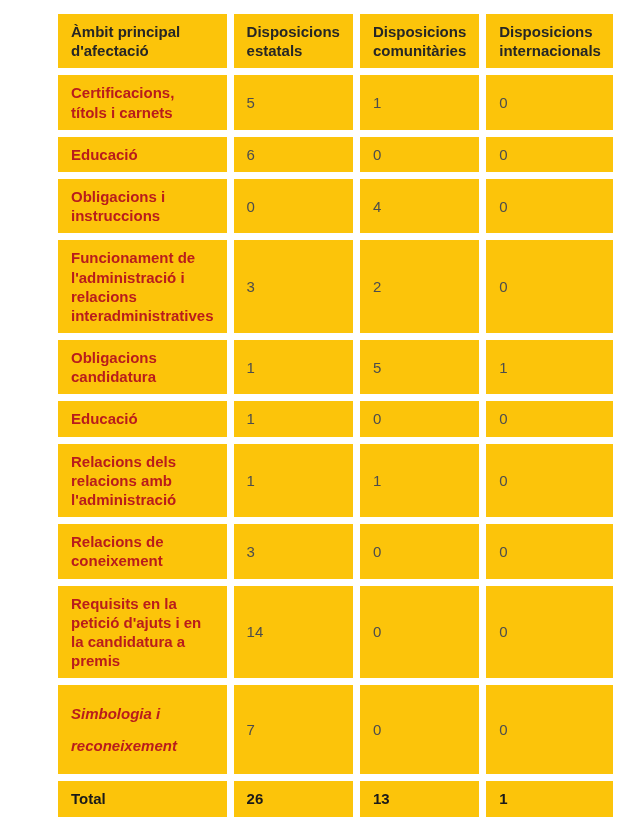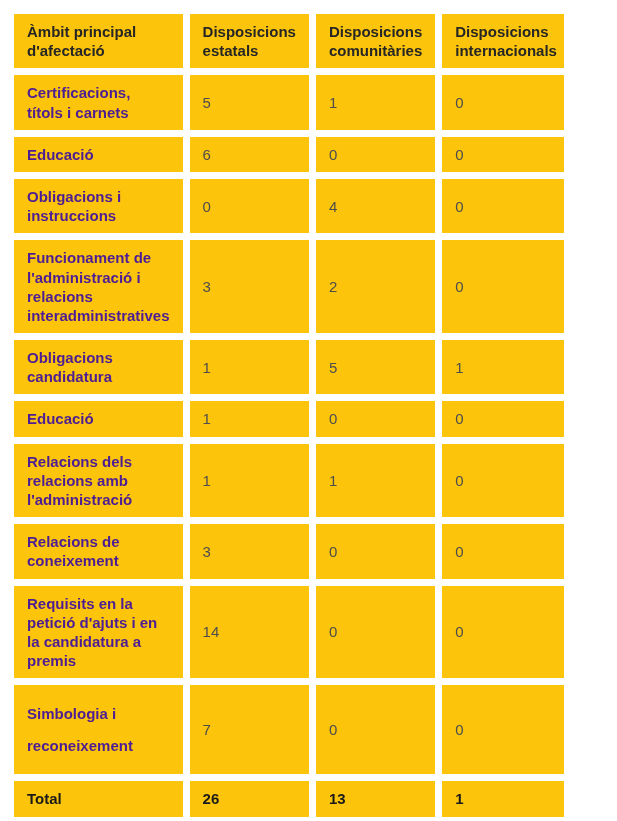--- a/index.html
+++ b/index.html
@@ -3,24 +3,25 @@
 <meta charset="utf-8">
 <style>
   * { box-sizing: border-box; }
   html, body {
     margin: 0;
     padding: 0;
     background: #ffffff;
     font-family: "Liberation Sans", "DejaVu Sans", sans-serif;
   }
   .page {
-    width: 564px;
+    width: 613px;
     height: 821px;
     background: #ffffff;
     overflow: hidden;
+    padding-left: 44px;
   }
   table.data-table {
     border-collapse: separate;
     border-spacing: 7px;
     margin: 7px 0 0 7px;
     table-layout: fixed;
   }
   col.c-label { width: 168px; }
   col.c-v1 { width: 112px; }
   col.c-v2 { width: 112px; }
@@ -36,31 +37,32 @@
     vertical-align: middle;
     word-wrap: break-word;
   }
   thead th {
     font-weight: 700;
     color: #262626;
     height: 54px;
   }
   tbody th.label-cell {
     font-weight: 700;
-    color: #4c1d95;
+    color: #b91c1c;
   }
   tbody td.value-cell {
     font-weight: 400;
     color: #4d4d4d;
   }
   tbody tr { height: 34px; }
   tbody tr.spaced { height: 89px; }
   tbody tr.spaced th.label-cell {
     line-height: 2.15;
     vertical-align: middle;
+    font-style: italic;
   }
   tfoot th, tfoot td {
     font-weight: 700;
     color: #1a1a1a;
     height: 34px;
   }
 </style>
 </head>
 <body>
 

